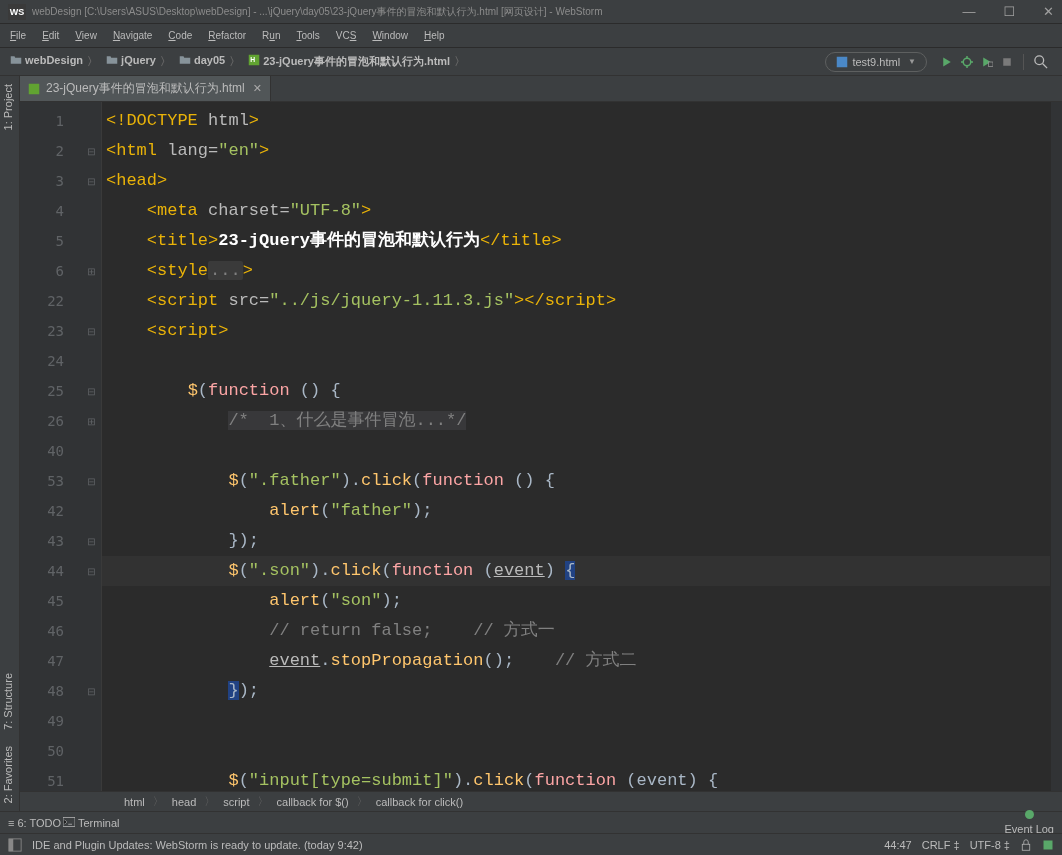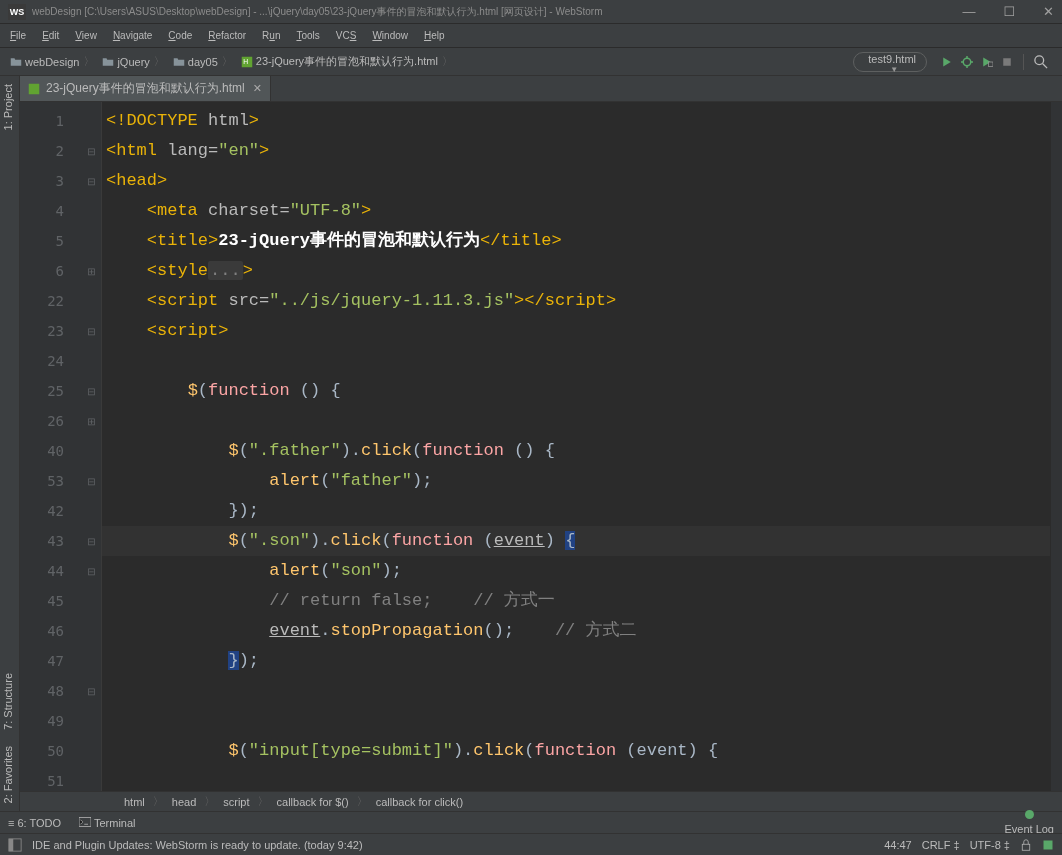--- a/index.html
+++ b/index.html
@@ -40,30 +40,30 @@
     }
     .menu-bar span { padding: 0 8px; color: #bbbbbb; }
     .menu-bar span u { text-decoration: underline; }
     .nav-bar {
       height: 28px;
       background: #3c3f41;
       display: flex; align-items: center;
       padding: 0 6px;
       border-bottom: 1px solid #323232;
     }
-    .crumb { display: inline-flex; align-items: center; padding: 0 4px; color: #bbbbbb; font-size: 11px; }
+    .crumb { display: inline-flex; padding: 0 4px; color: #bbbbbb; font-size: 11px; font-weight: bold; }
     .crumb .fold-icon { width: 12px; height: 12px; margin-right: 3px; display:inline-block; }
     .crumb .sep { color: #666; margin-left: 4px; }
     .nav-right { margin-left: auto; display: flex; align-items: center; gap: 6px; }
     .run-config {
       height: 20px; padding: 0 10px;
       border: 1px solid #5e6060;
       border-radius: 10px;
       display: flex; align-items: center;
-      color: #bbb; font-size: 11px; flex-direction: column;
+      color: #bbb; font-size: 11px;
     }
     .run-config .drop { margin-left: 8px; color: #999; font-size:8px;}
     .nav-icons { display: flex; align-items: center; gap: 8px; padding: 0 8px; }
     .sidebar-tools-left {
       width: 20px; background: #3c3f41;
       border-right: 1px solid #323232;
       display: flex; flex-direction: column;
     }
     .tool-btn-v {
       writing-mode: vertical-rl;
@@ -137,21 +137,21 @@
       font-size: 11px; color: #bbb;
     }
     .breadcrumb-bottom span { padding: 0 4px; }
     .breadcrumb-bottom .sep { color: #666; }
     .tool-strip-bottom {
       height: 22px;
       background: #3c3f41;
       border-top: 1px solid #323232;
       display: flex; align-items: center;
       padding: 0 8px;
-      gap: 18px;
+      gap: 2px;
       font-size: 11px; color: #bbb;
     }
     .tool-strip-bottom .spacer { flex: 1; }
     .event-log-badge { color:#bbb; display:flex; align-items:center; gap:4px;flex-direction:column;}
     .green-dot{ width:9px;height:9px;background:#59a869;border-radius:50%;display:inline-block;}
     .status-bar {
       height: 22px;
       background: #3c3f41;
       border-top: 1px solid #323232;
       display: flex; align-items: center;
@@ -326,20 +326,21 @@
         <div class="line"><span class="c-tag">&lt;!DOCTYPE </span><span class="c-attr">html</span><span class="c-tag">&gt;</span></div>
         <div class="line"><span class="c-tag">&lt;html </span><span class="c-attr">lang=</span><span class="c-str">"en"</span><span class="c-tag">&gt;</span></div>
         <div class="line"><span class="c-tag">&lt;head&gt;</span></div>
         <div class="line">    <span class="c-tag">&lt;meta </span><span class="c-attr">charset=</span><span class="c-str">"UTF-8"</span><span class="c-tag">&gt;</span></div>
         <div class="line">    <span class="c-tag">&lt;title&gt;</span><span class="c-title">23-jQuery事件的冒泡和默认行为</span><span class="c-tag">&lt;/title&gt;</span></div>
         <div class="line">    <span class="c-tag">&lt;style</span><span class="fold-badge">...</span><span class="c-tag">&gt;</span></div>
         <div class="line">    <span class="c-tag">&lt;script </span><span class="c-attr">src=</span><span class="c-str">"../js/jquery-1.11.3.js"</span><span class="c-tag">&gt;&lt;/script&gt;</span></div>
         <div class="line">    <span class="c-tag">&lt;script&gt;</span></div>
         <div class="line"></div>
         <div class="line">        <span class="c-id">$</span><span class="c-paren">(</span><span class="c-kw">function </span><span class="c-paren">() {</span></div>
+        <div class="line">            <span class="block-comment-bg c-comment">/*  1、什么是事件冒泡...*/</span></div>
         <div class="line"></div>
         <div class="line">            <span class="c-id">$</span><span class="c-paren">(</span><span class="c-str">".father"</span><span class="c-paren">).</span><span class="c-id">click</span><span class="c-paren">(</span><span class="c-kw">function </span><span class="c-paren">() {</span></div>
         <div class="line">                <span class="c-id">alert</span><span class="c-paren">(</span><span class="c-str">"father"</span><span class="c-paren">);</span></div>
         <div class="line">            <span class="c-paren">});</span></div>
         <div class="line current">            <span class="c-id">$</span><span class="c-paren">(</span><span class="c-str">".son"</span><span class="c-paren">).</span><span class="c-id">click</span><span class="c-paren">(</span><span class="c-kw">function </span><span class="c-paren">(<span class="c-attr underline">event</span>) </span><span class="sel c-paren">{</span></div>
         <div class="line">                <span class="c-id">alert</span><span class="c-paren">(</span><span class="c-str">"son"</span><span class="c-paren">);</span></div>
         <div class="line">                <span class="c-comment">// return false;    // 方式一</span></div>
         <div class="line">                <span class="c-attr underline">event</span><span class="c-dot">.</span><span class="c-id">stopPropagation</span><span class="c-paren">();</span>    <span class="c-comment">// 方式二</span></div>
         <div class="line">            <span class="sel c-paren">}</span><span class="c-paren">);</span></div>
         <div class="line"></div>

